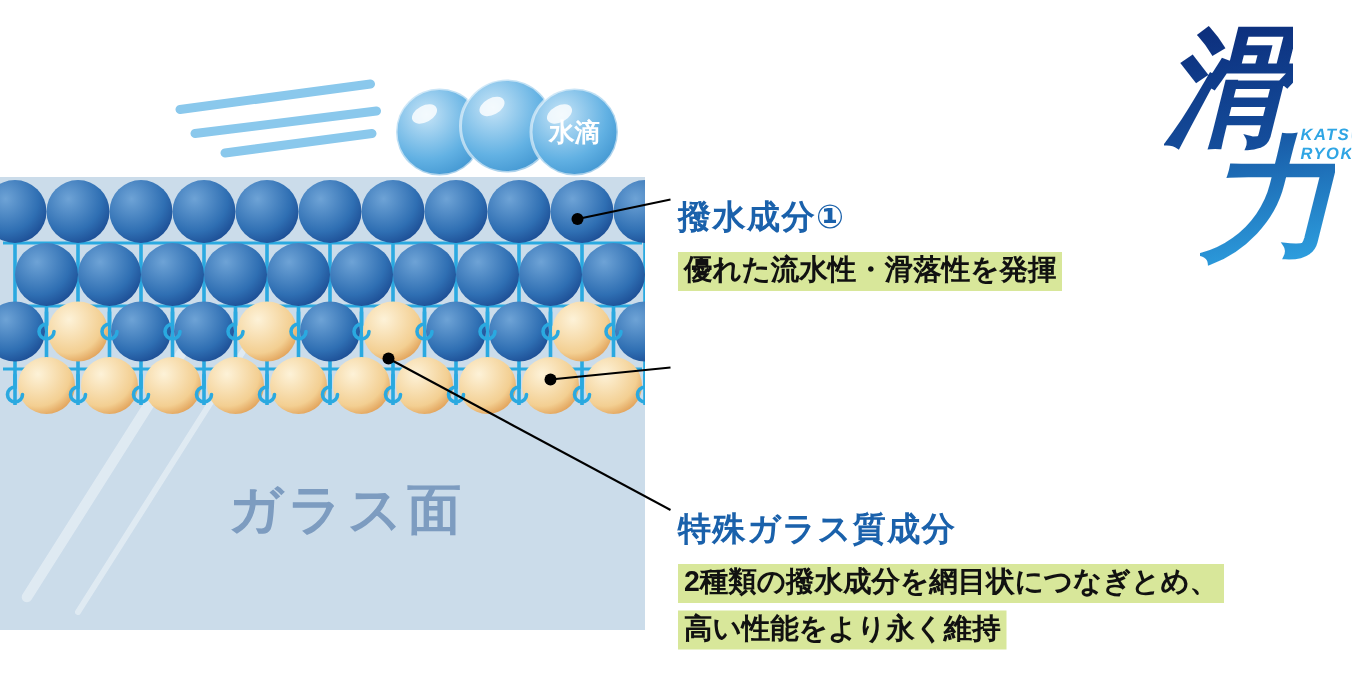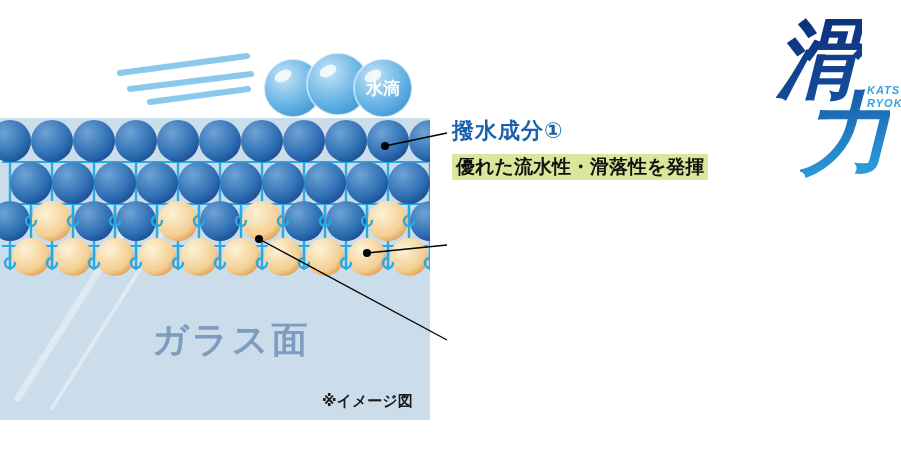--- a/index.html
+++ b/index.html
@@ -26,21 +26,21 @@
   .droplet-label{fill:#ffffff;font-size:17px;font-weight:bold;
     font-family:"Liberation Sans","DejaVu Sans",sans-serif;}
 
   
   #glass-label{left:152px;top:316px;font-size:36px;font-weight:bold;
     color:var(--glass-label);letter-spacing:3px;}
   #caption{left:322px;top:392px;font-size:15px;font-weight:bold;color:#1a1a1a;}
 
   .annotation{left:452px;width:445px;}
   .ann-heading{font-size:22px;font-weight:bold;color:var(--heading-blue);
-    margin:2px 0 9px 0;letter-spacing:1px;}
+    margin:16px 0 9px 0;letter-spacing:1px;}
   .ann-line{margin:0 0 7px 0;font-size:19px;font-weight:bold;color:#111111;line-height:1.25;}
   .ann-line span{background:var(--highlight-green);padding:2px 4px 3px 4px;}
 
   
   #logo{left:770px;top:20px;width:131px;height:175px;}
   .logo-char{position:absolute;line-height:1;font-style:italic;font-weight:bold;
     font-family:"DejaVu Serif","Liberation Serif",serif;
     -webkit-background-clip:text;background-clip:text;color:transparent;}
   .logo-char-1{left:6px;top:-4px;font-size:86px;
     background-image:linear-gradient(170deg,var(--logo-dark),var(--logo-mid));}
@@ -198,29 +198,35 @@
       <circle class="leader-dot" cx="385" cy="146" r="4"></circle>
       <line class="leader" x1="385" y1="146" x2="447" y2="133"></line>
       <circle class="leader-dot" cx="367" cy="253" r="4"></circle>
       <line class="leader" x1="367" y1="253" x2="447" y2="245"></line>
       <circle class="leader-dot" cx="259" cy="239" r="4"></circle>
       <line class="leader" x1="259" y1="239" x2="447" y2="340"></line>
     </g>
   </svg>
 
   <div id="glass-label" class="abs">ガラス面</div>
-  <div id="caption" class="abs">※イメージ図</div>
 
   <div class="annotation abs" style="top:114px;">
     <div class="ann-heading">撥水成分①</div>
     <div class="ann-line">
       <span>優れた流水性・滑落性を発揮</span></div>
   </div>
 
 
+  <div class="annotation abs" style="top:322px;">
+    <div class="ann-heading">特殊ガラス質成分</div>
+    <div class="ann-line">
+      <span>2種類の撥水成分を網目状につなぎとめ、</span></div>
+    <div class="ann-line">
+      <span>高い性能をより永く維持</span></div>
+  </div>
 
   <div id="logo" class="abs">
     <div class="logo-char logo-char-1">滑</div>
     <div class="logo-char logo-char-2">力</div>
     <div class="logo-sub">
       <div>KATSU</div>
       <div>RYOKU</div>
     </div>
   </div>
 

